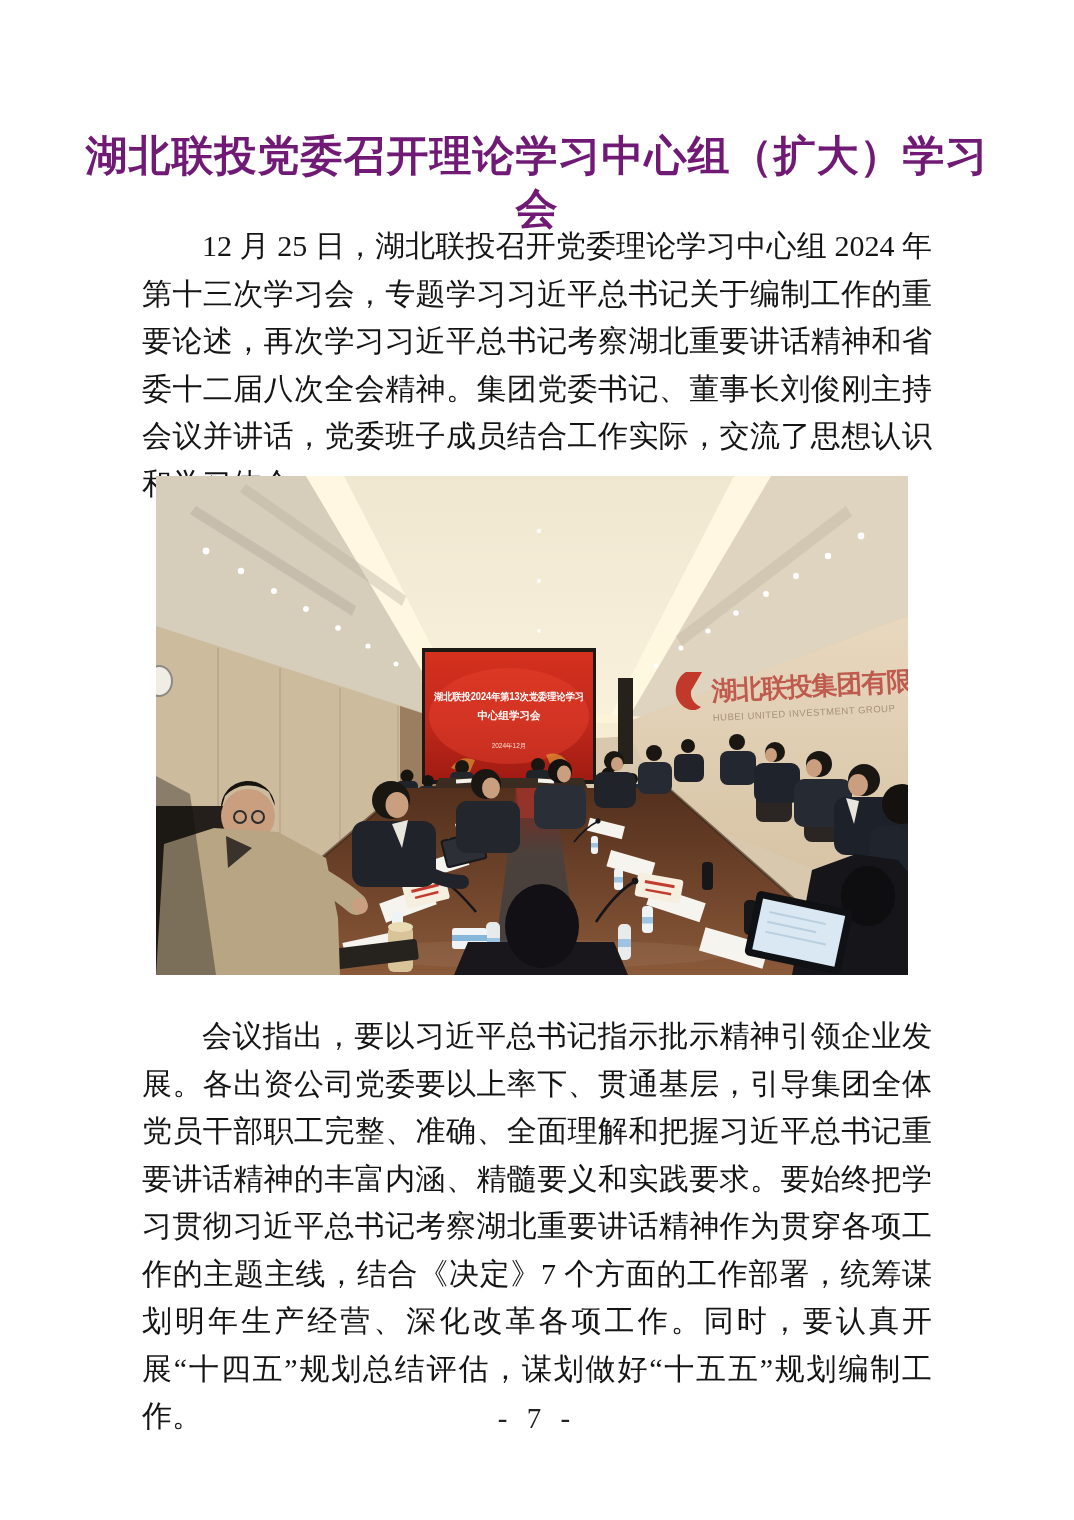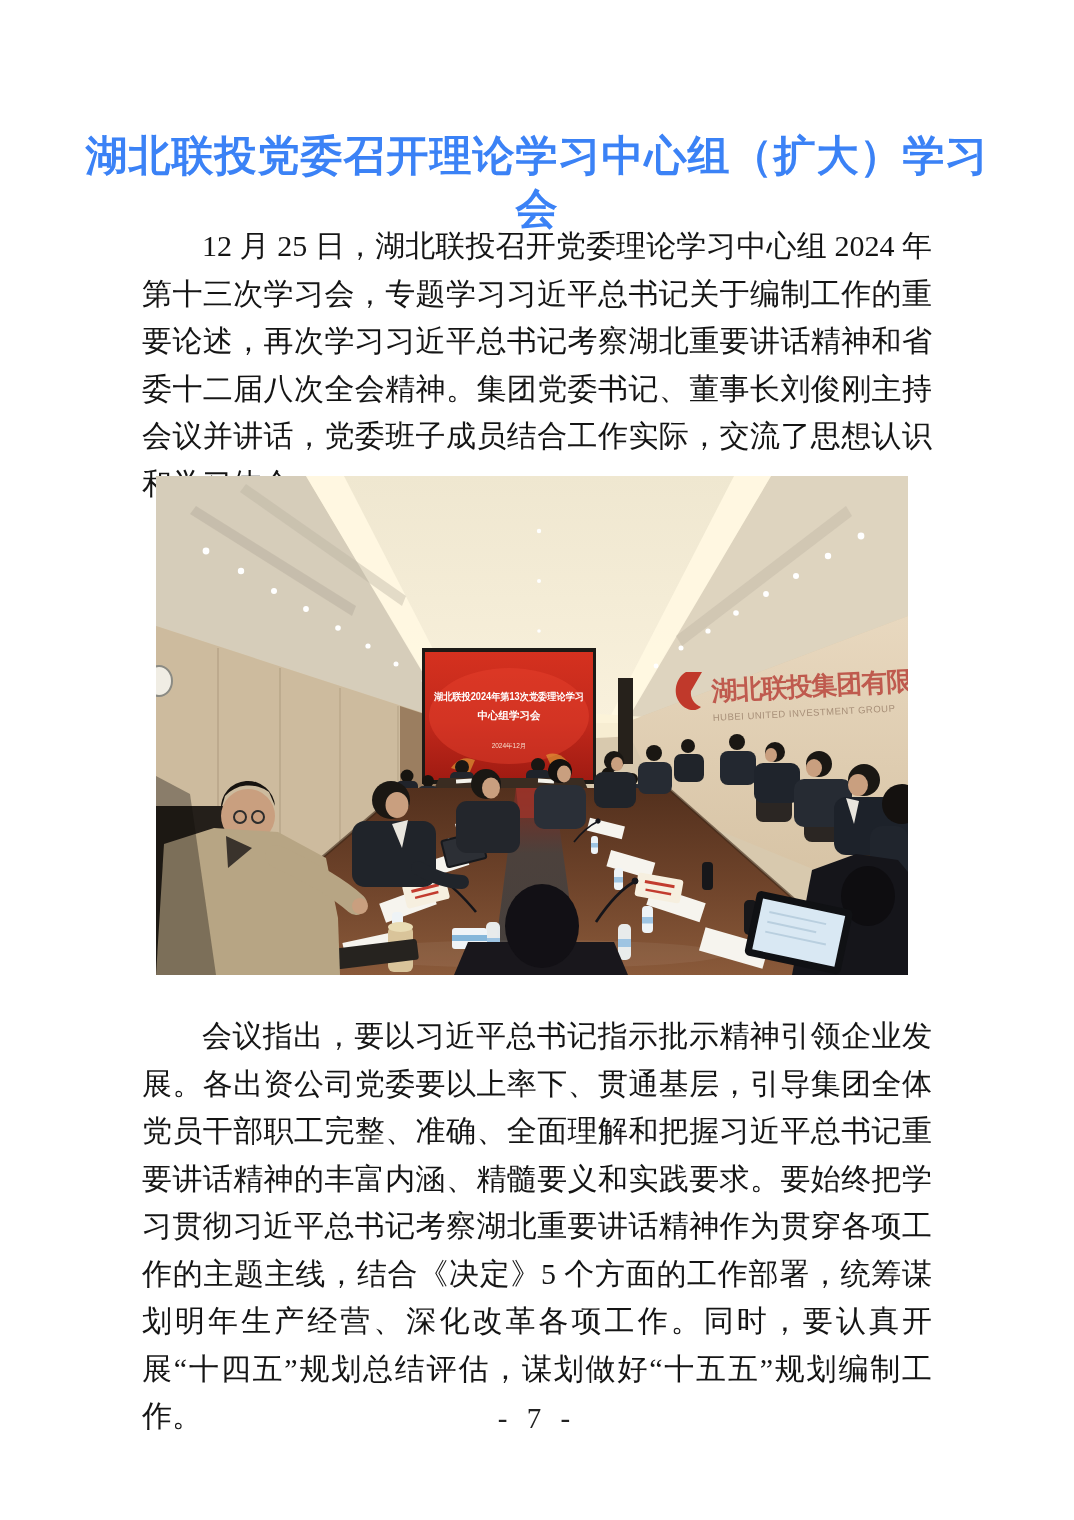--- a/index.html
+++ b/index.html
@@ -2,21 +2,21 @@
 <html><head>
 <meta charset="utf-8">
 <style>
   html,body{margin:0;padding:0;background:#ffffff;}
   .page{
     position:relative;width:1074px;height:1520px;background:#ffffff;overflow:hidden;
     font-family:"Liberation Serif", serif;color:#111;
   }
   .article-title{
     position:absolute;top:130px;left:80px;right:80px;margin:0;
-    text-align:center;font-size:42px;line-height:1.25;font-weight:bold;color:#3b82f6;
+    text-align:center;font-size:42px;line-height:1.25;font-weight:bold;color:#701a75;
     font-family:"Liberation Serif", serif;letter-spacing:1px;
   }
   .para{
     position:absolute;left:142px;width:790px;margin:0;
     font-size:30px;line-height:47.5px;text-align:justify;text-indent:2em;color:#151515;
   }
   .para-1{top:222px;}
   .para-2{top:1012px;}
   .photo-figure{
     position:absolute;left:156px;top:476px;width:752px;height:499px;margin:0;
@@ -352,17 +352,17 @@
           <line x1="610" y1="442" x2="668" y2="442" stroke="#b9cfdf" stroke-width="2"></line>
           <line x1="610" y1="452" x2="660" y2="452" stroke="#b9cfdf" stroke-width="2"></line>
           <line x1="610" y1="462" x2="672" y2="462" stroke="#b9cfdf" stroke-width="2"></line>
         </g>
       </g>
 
       <polygon points="0,300 34,318 60,499 0,499" fill="#0f0c08" opacity="0.35"></polygon>
     </svg>
   </figure>
 
-  <p class="para para-2">会议指出，要以习近平总书记指示批示精神引领企业发展。各出资公司党委要以上率下、贯通基层，引导集团全体党员干部职工完整、准确、全面理解和把握习近平总书记重要讲话精神的丰富内涵、精髓要义和实践要求。要始终把学习贯彻习近平总书记考察湖北重要讲话精神作为贯穿各项工作的主题主线，结合《决定》5 个方面的工作部署，统筹谋划明年生产经营、深化改革各项工作。同时，要认真开展“十四五”规划总结评估，谋划做好“十五五”规划编制工作。</p>
+  <p class="para para-2">会议指出，要以习近平总书记指示批示精神引领企业发展。各出资公司党委要以上率下、贯通基层，引导集团全体党员干部职工完整、准确、全面理解和把握习近平总书记重要讲话精神的丰富内涵、精髓要义和实践要求。要始终把学习贯彻习近平总书记考察湖北重要讲话精神作为贯穿各项工作的主题主线，结合《决定》7 个方面的工作部署，统筹谋划明年生产经营、深化改革各项工作。同时，要认真开展“十四五”规划总结评估，谋划做好“十五五”规划编制工作。</p>
 
   <div class="page-number">- 7 -</div>
 
 </div>
 
 </body></html>

